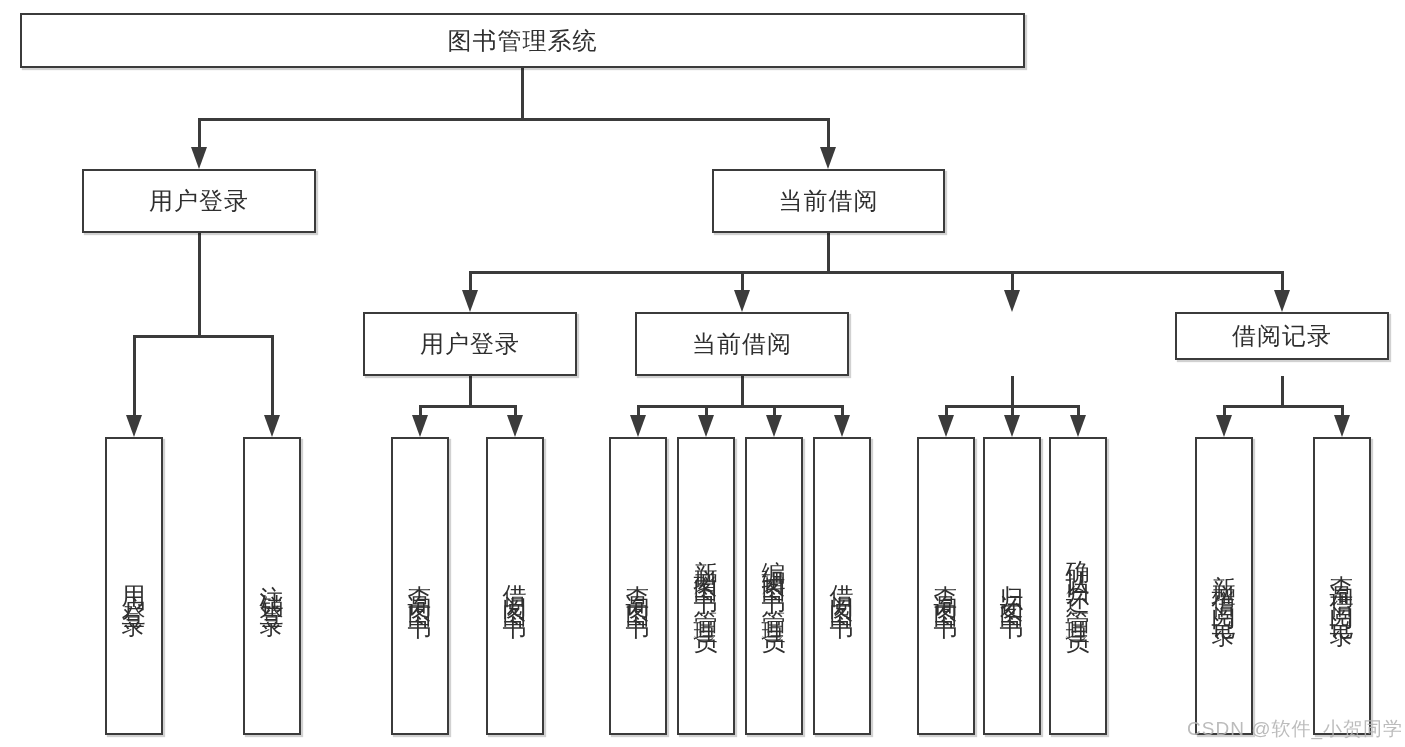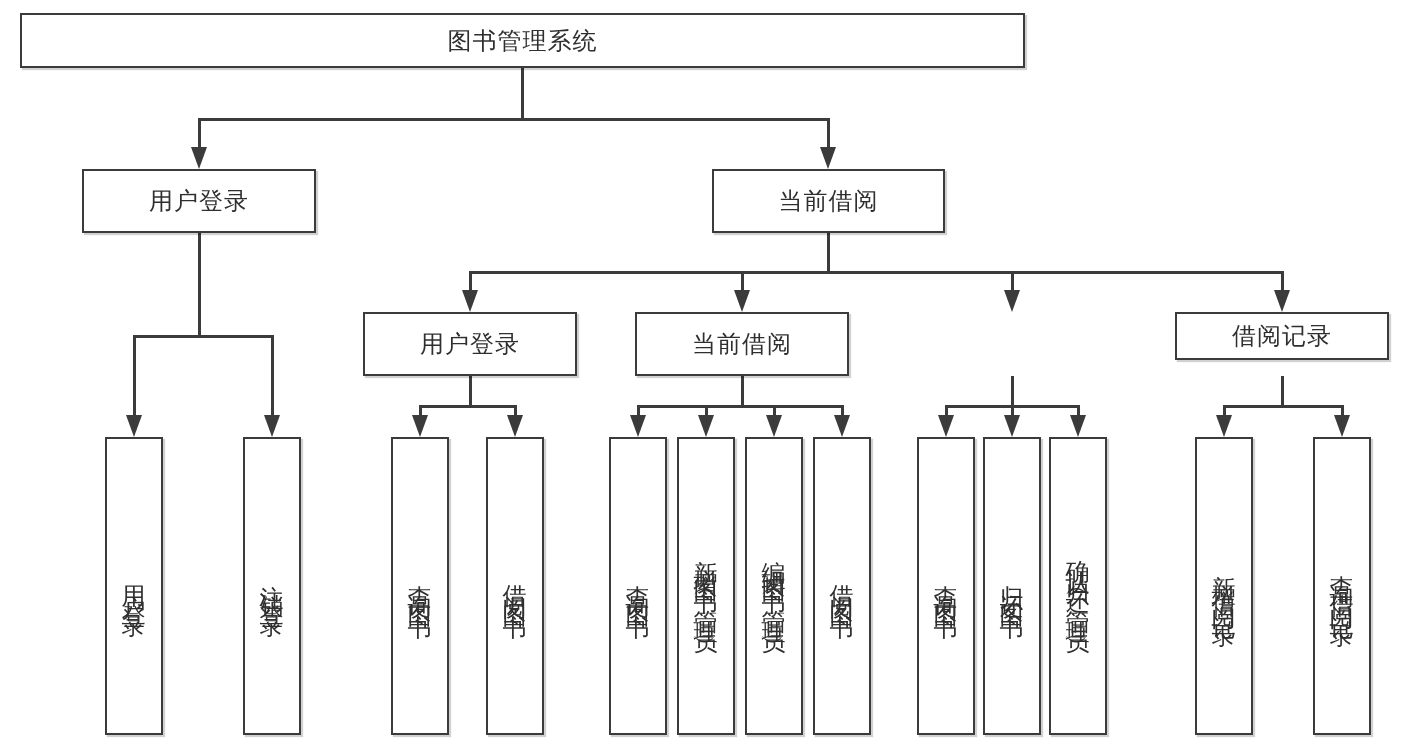--- a/index.html
+++ b/index.html
@@ -179,14 +179,15 @@
     <span class="vlabel">确认归还（管理员）</span>
   </div>
 
   <div class="node" style="left:1195px;top:437px;width:58px;height:298px;">
     <span class="vlabel">新增借阅记录</span>
   </div>
   <div class="node" style="left:1313px;top:437px;width:58px;height:298px;">
     <span class="vlabel">查询借阅记录</span>
   </div>
 
+  <div class="watermark">CSDN @软件_小贺同学</div>
 
 </div>
 
 </body></html>

